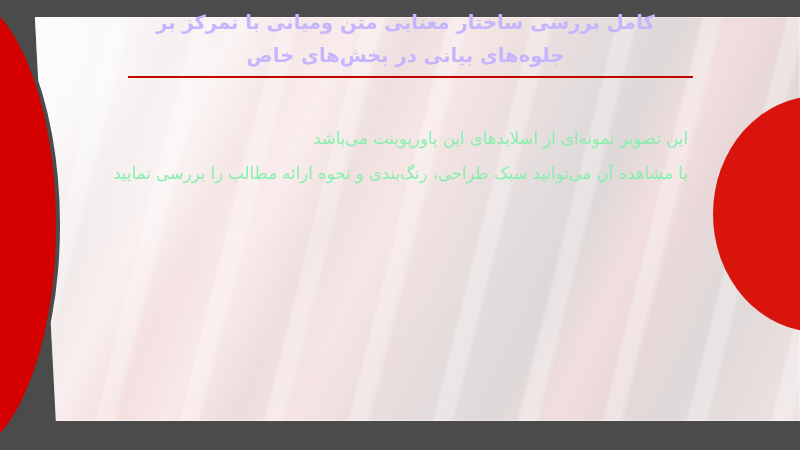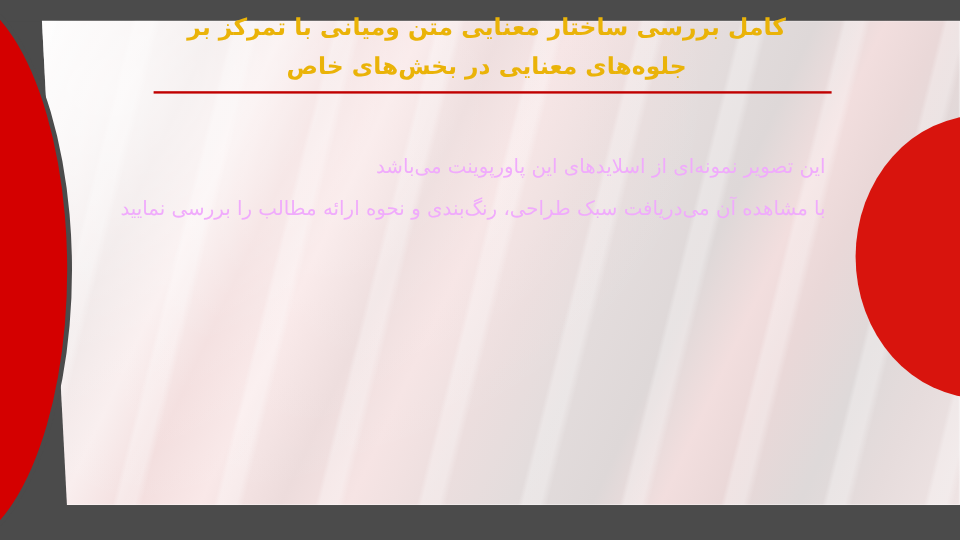--- a/index.html
+++ b/index.html
@@ -127,21 +127,21 @@
   #content > * { pointer-events: auto; }
 
   #title-block {
     position: absolute;
     left: 118px;
     top: 6px;
     width: 575px;
     text-align: center;
   }
   .title-line {
-    color: #eab308;
+    color: #c4b5fd;
     font-size: 19.5px;
     font-weight: bold;
     line-height: 33px;
     white-space: nowrap;
     direction: rtl;
   }
   #title-rule {
     position: absolute;
     left: 128px;
     top: 76px;
@@ -152,21 +152,21 @@
 
   #body-block {
     position: absolute;
     right: 112px;
     top: 121px;
     width: 600px;
     text-align: right;
     direction: rtl;
   }
   .body-line {
-    color: #f0abfc;
+    color: #86efac;
     font-size: 16.5px;
     line-height: 35px;
     white-space: nowrap;
     font-weight: normal;
   }
 </style>
 </head>
 <body>
 
 <div id="slide">
@@ -176,24 +176,24 @@
 
   <div id="canvas"></div>
 
   <div id="ellipse-right"></div>
   <div id="ellipse-left"></div>
 
   <div id="content">
 
     <div id="title-block">
       <div class="title-line">کامل بررسی ساختار معنایی متن وميانی با تمرکز بر</div>
-      <div class="title-line">جلوه‌های معنایی در بخش‌های خاص</div>
+      <div class="title-line">جلوه‌های بیانی در بخش‌های خاص</div>
     </div>
 
     <div id="title-rule"></div>
 
     <div id="body-block">
       <div class="body-line">این تصویر نمونه‌ای از اسلایدهای این پاورپوینت می‌باشد</div>
-      <div class="body-line">با مشاهده آن می‌دریافت سبک طراحی، رنگ‌بندی و نحوه ارائه مطالب را بررسی نمایید</div>
+      <div class="body-line">با مشاهده آن می‌توانید سبک طراحی، رنگ‌بندی و نحوه ارائه مطالب را بررسی نمایید</div>
     </div>
 
   </div>
 </div>
 
 </body></html>

